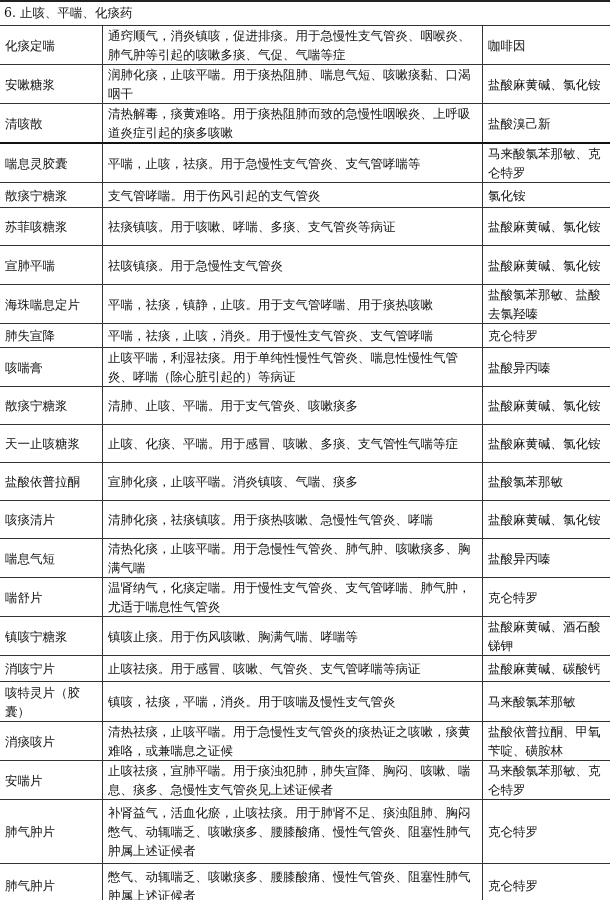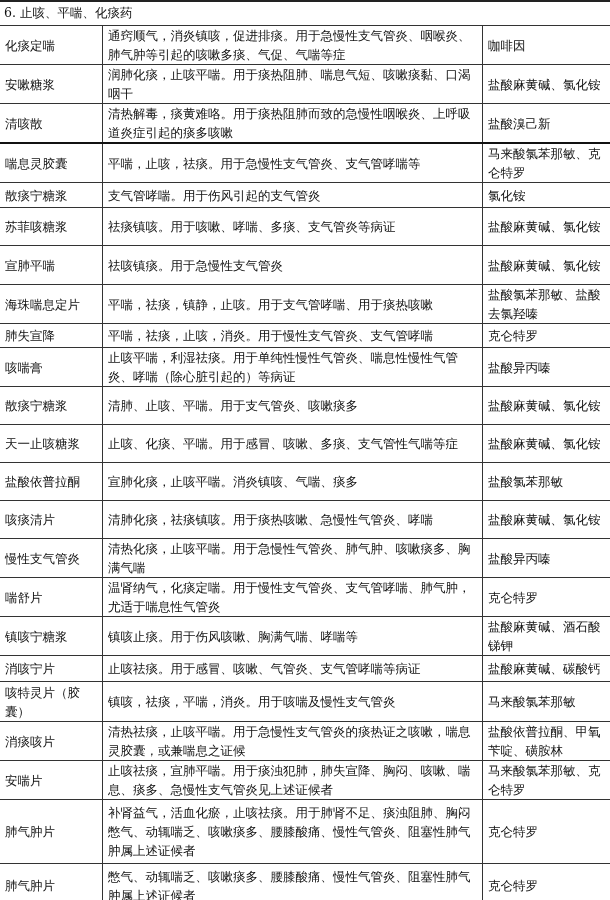--- a/index.html
+++ b/index.html
@@ -89,21 +89,21 @@
         <td class="c1">盐酸依普拉酮</td>
         <td class="c2">宣肺化痰，止咳平喘。消炎镇咳、气喘、痰多</td>
         <td class="c3">盐酸氯苯那敏</td>
       </tr>
       <tr style="height: 38px;">
         <td class="c1">咳痰清片</td>
         <td class="c2">清肺化痰，祛痰镇咳。用于痰热咳嗽、急慢性气管炎、哮喘</td>
         <td class="c3">盐酸麻黄碱、氯化铵</td>
       </tr>
       <tr style="height: 38px;">
-        <td class="c1">慢性支气管炎</td>
+        <td class="c1">喘息气短</td>
         <td class="c2">清热化痰，止咳平喘。用于急慢性气管炎、肺气肿、咳嗽痰多、胸满气喘</td>
         <td class="c3">盐酸异丙嗪</td>
       </tr>
       <tr style="height: 37px;">
         <td class="c1">喘舒片</td>
         <td class="c2">温肾纳气，化痰定喘。用于慢性支气管炎、支气管哮喘、肺气肿，尤适于喘息性气管炎</td>
         <td class="c3">克仑特罗</td>
       </tr>
       <tr style="height: 38px;">
         <td class="c1">镇咳宁糖浆</td>
@@ -115,21 +115,21 @@
         <td class="c2">止咳祛痰。用于感冒、咳嗽、气管炎、支气管哮喘等病证</td>
         <td class="c3">盐酸麻黄碱、碳酸钙</td>
       </tr>
       <tr style="height: 40px;">
         <td class="c1">咳特灵片（胶囊）</td>
         <td class="c2">镇咳，祛痰，平喘，消炎。用于咳喘及慢性支气管炎</td>
         <td class="c3">马来酸氯苯那敏</td>
       </tr>
       <tr style="height: 38px;">
         <td class="c1">消痰咳片</td>
-        <td class="c2">清热祛痰，止咳平喘。用于急慢性支气管炎的痰热证之咳嗽，喘息灵胶囊，或兼喘息之证候</td>
+        <td class="c2">清热祛痰，止咳平喘。用于急慢性支气管炎的痰热证之咳嗽，痰黄难咯，或兼喘息之证候</td>
         <td class="c3">盐酸依普拉酮、甲氧苄啶、磺胺林</td>
       </tr>
       <tr style="height: 38px;">
         <td class="c1">安喘片</td>
         <td class="c2">止咳祛痰，宣肺平喘。用于痰浊犯肺，肺失宣降、胸闷、咳嗽、喘息、痰多、急慢性支气管炎见上述证候者</td>
         <td class="c3">马来酸氯苯那敏、克仑特罗</td>
       </tr>
       <tr style="height: 64px;">
         <td class="c1">肺气肿片</td>
         <td class="c2">补肾益气，活血化瘀，止咳祛痰。用于肺肾不足、痰浊阻肺、胸闷憋气、动辄喘乏、咳嗽痰多、腰膝酸痛、慢性气管炎、阻塞性肺气肿属上述证候者</td>

